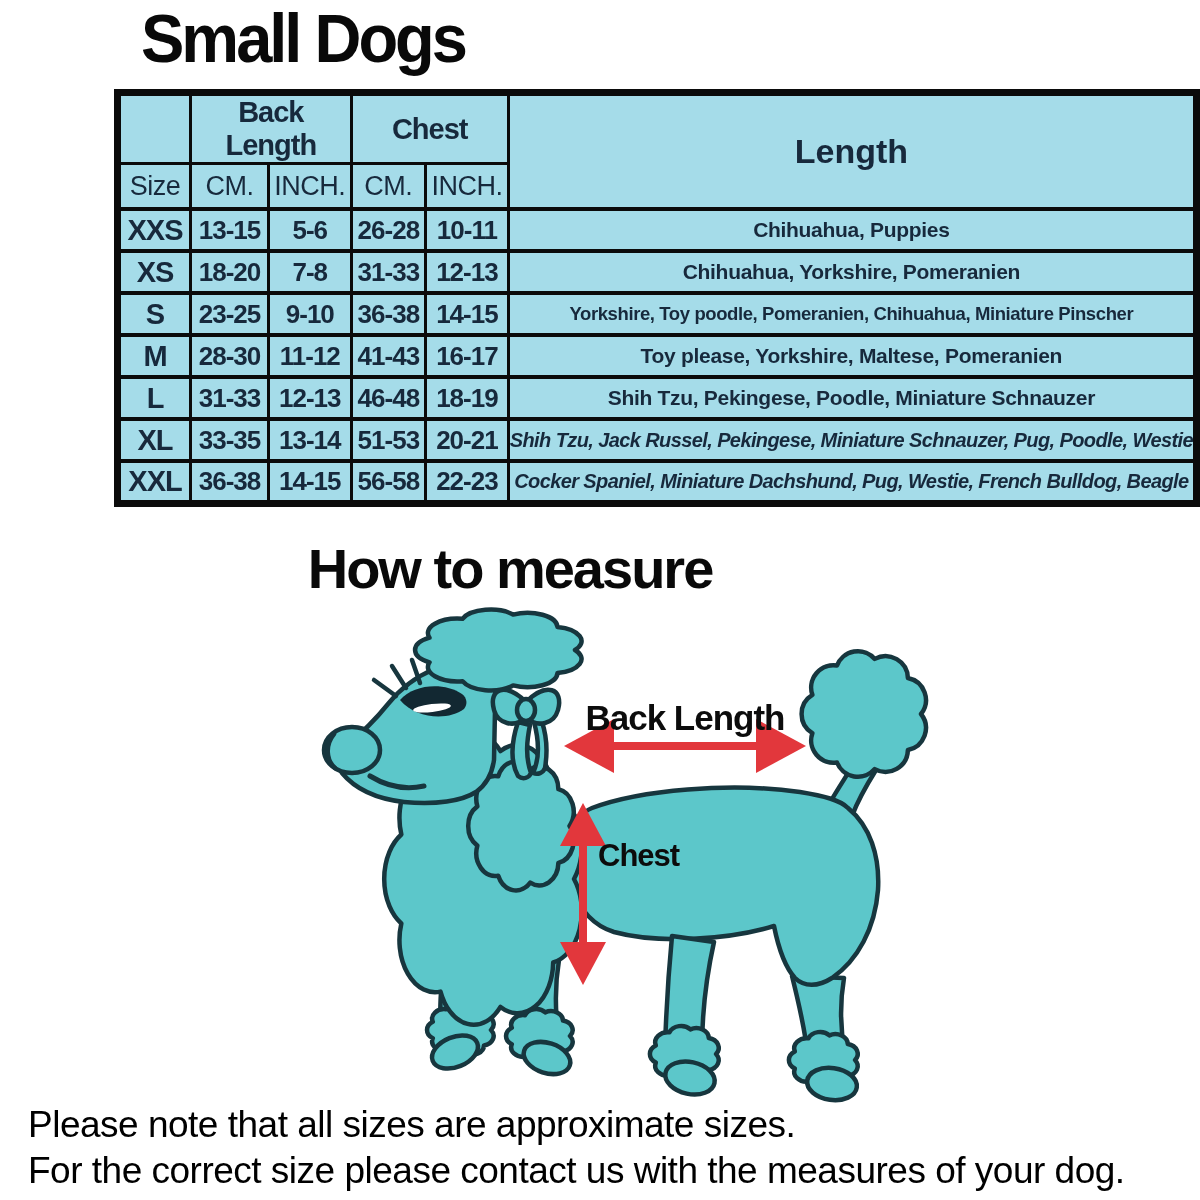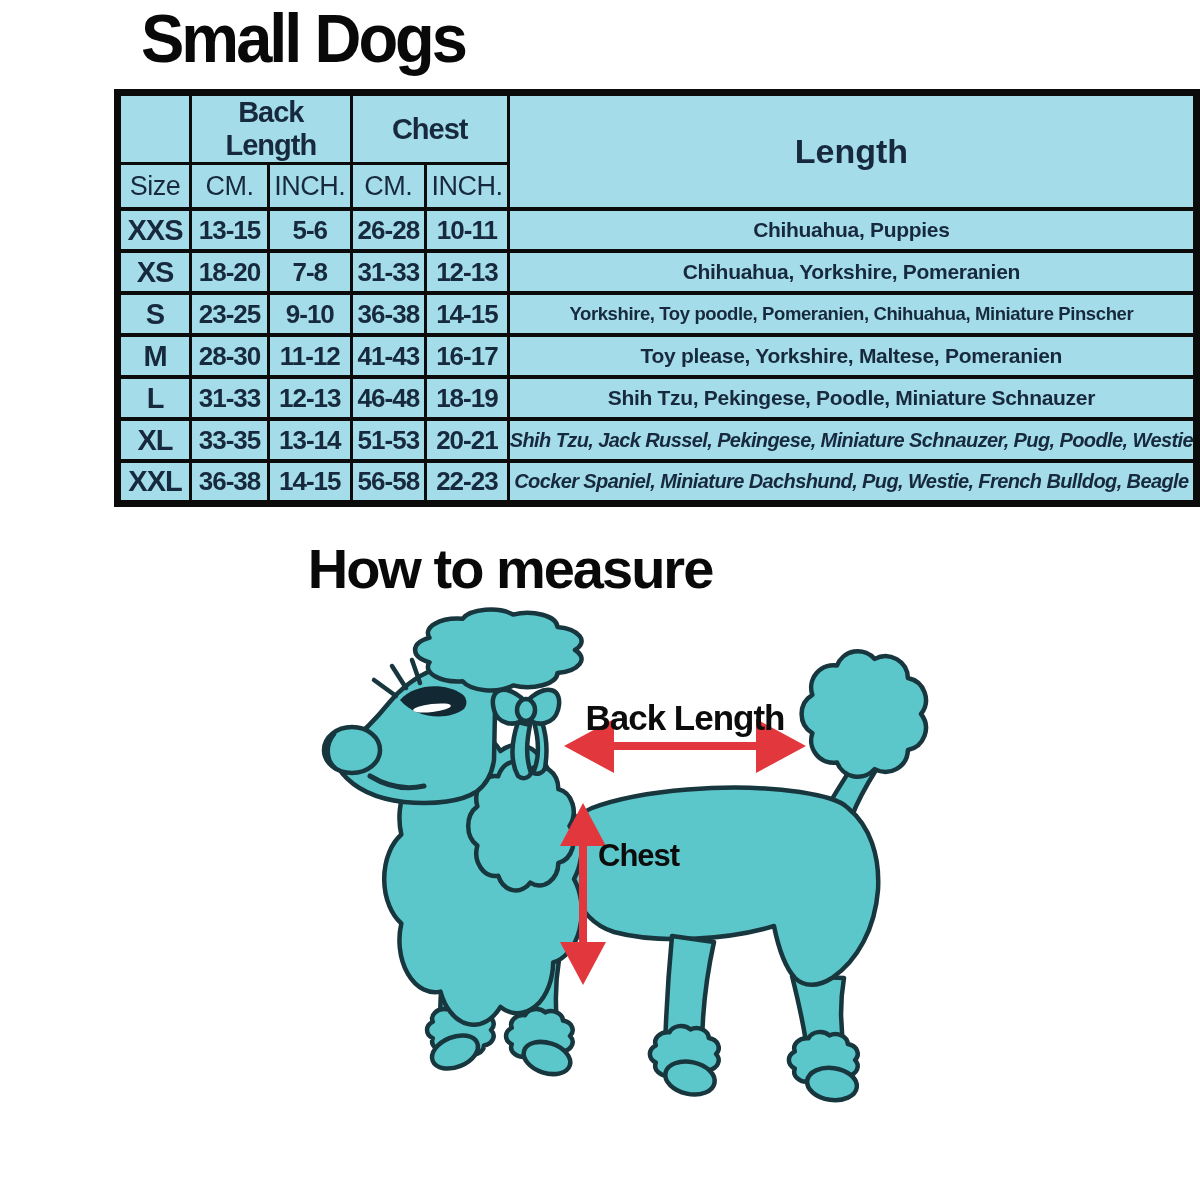--- a/index.html
+++ b/index.html
@@ -201,13 +201,15 @@
       <line x1="283" y1="242" x2="283" y2="350" stroke="#e2373c" stroke-width="8"></line>
       <polygon points="283,205 260,248 306,248"></polygon>
       <polygon points="283,387 260,344 306,344"></polygon>
     </g>
     <text x="385" y="132" text-anchor="middle" font-size="35" font-weight="bold" fill="#0c0c0c">Back Length</text>
     <text x="298" y="268" font-size="31" font-weight="bold" fill="#0c0c0c">Chest</text>
   </g>
 </svg>
 
 <div class="notes">
+  <div>Please note that all sizes are approximate sizes.</div>
+  <div>For the correct size please contact us with the measures of your dog.</div>
 </div>
 
 </body></html>

